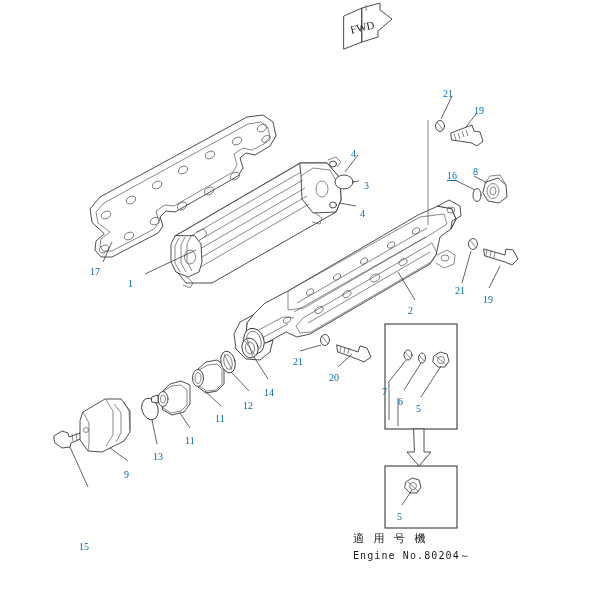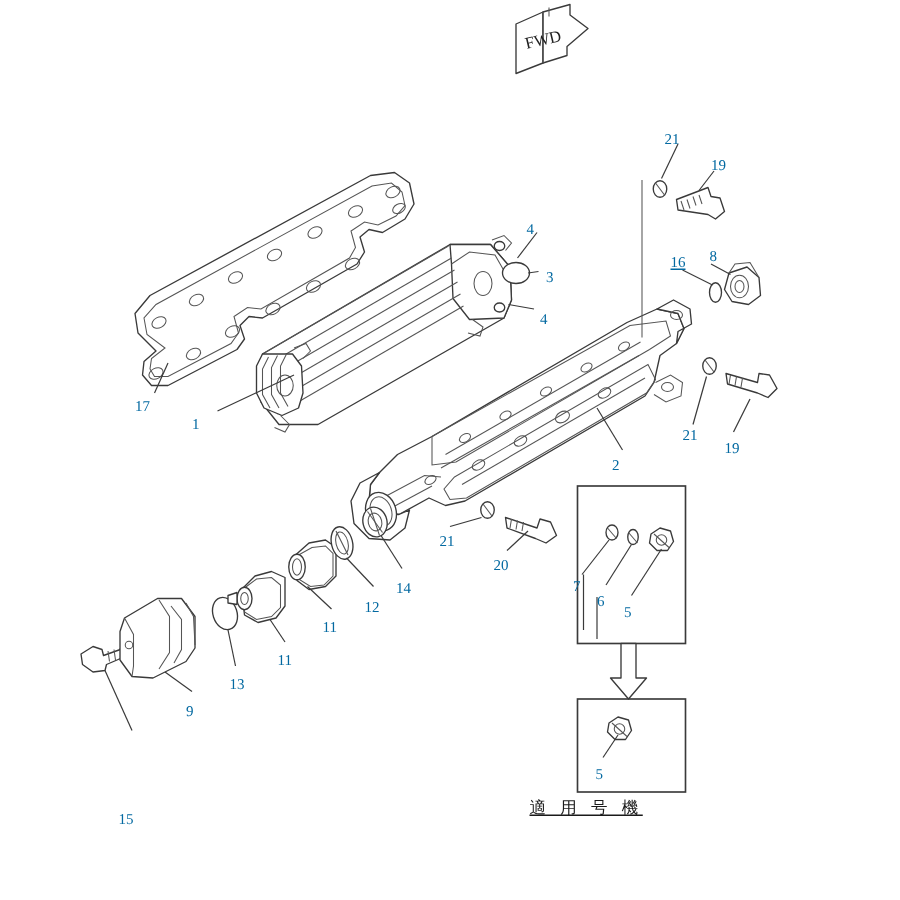--- a/index.html
+++ b/index.html
@@ -357,15 +357,16 @@
   <span class="callout" style="left:79px;  top:494px;margin-top:48px;">15</span>
   <span class="callout" style="left:447px; top:171px;text-decoration:underline;">16</span>
   <span class="callout" style="left:90px;  top:267px;">17</span>
   <span class="callout" style="left:474px; top:106px;">19</span>
   <span class="callout" style="left:483px; top:295px;">19</span>
   <span class="callout" style="left:329px; top:373px;">20</span>
   <span class="callout" style="left:443px; top:89px;">21</span>
   <span class="callout" style="left:455px; top:286px;">21</span>
   <span class="callout" style="left:293px; top:357px;">21</span>
 
-  <span class="note-jp" style="left:353px; top:531px;text-decoration:underline;">適 用 号 機</span>
+  <span class="note-jp" style="left:353px; top:531px;">適 用 号 機</span>
+  <span class="note-en" style="left:353px; top:549px;">Engine No.80204～</span>
 
 </div>
 
 </body></html>

